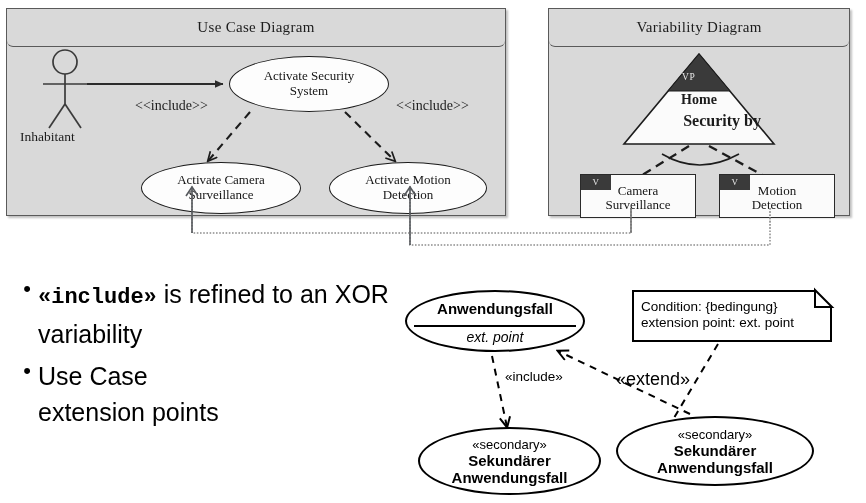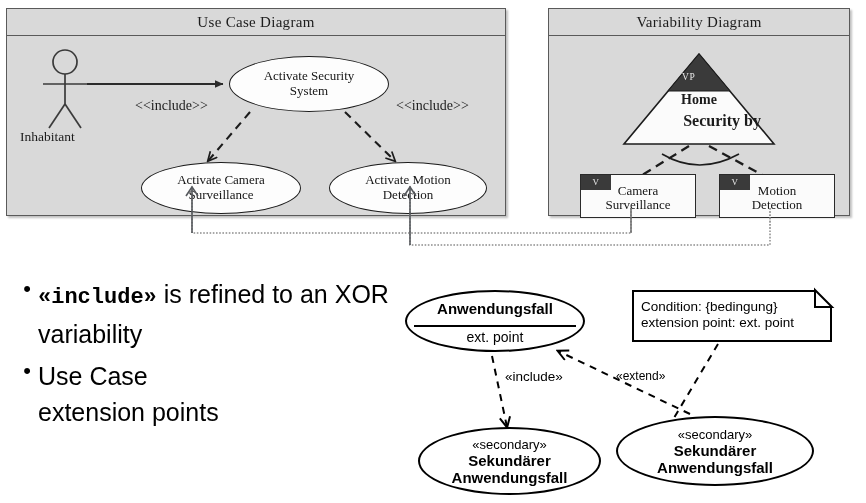--- a/index.html
+++ b/index.html
@@ -3,25 +3,25 @@
 <meta charset="utf-8">
 <style>
   html,body{margin:0;padding:0;background:#ffffff;}
   body{width:866px;height:503px;position:relative;overflow:hidden;
        font-family:"Liberation Sans",sans-serif;}
   .root{position:absolute;left:0;top:0;width:866px;height:503px;}
 
   
   .panel{position:absolute;background:#d9d9d9;border:1.5px solid #5a5a5a;
          box-sizing:border-box;box-shadow:2px 2px 2px rgba(0,0,0,.25);}
-  .panel-title{position:absolute;left:0;top:0;right:0;height:27px;
+  .panel-title{position:absolute;left:0;top:0;right:0;height:38px;
          border-bottom:1.5px solid #5a5a5a;box-sizing:border-box;
          display:flex;align-items:center;justify-content:center;
          font-family:"Liberation Serif",serif;font-size:15px;color:#1c1c1c;
-         letter-spacing:.3px;}
+         letter-spacing:.3px;border-radius:6px;}
   .panel-body{position:absolute;left:0;top:27px;right:0;bottom:0;}
   .lbl{position:absolute;font-family:"Liberation Serif",serif;color:#1c1c1c;
        white-space:nowrap;}
 
   
   .uc{position:absolute;border:1.6px solid #1c1c1c;border-radius:50%;
       background:#fdfdfd;display:flex;align-items:center;justify-content:center;
       text-align:center;font-family:"Liberation Serif",serif;font-size:13px;
       color:#151515;line-height:1.12;box-sizing:border-box;}
 
@@ -183,21 +183,21 @@
 
   <div style="position:absolute;left:400px;top:282px;width:466px;height:221px;">
 
     <div class="uc2" style="left:5px;top:8px;width:180px;height:62px;">
       <div class="t1" style="margin-top:8px;">Anwendungsfall</div>
     </div>
     <svg width="466" height="221">
       <line x1="14" y1="44" x2="176" y2="44" stroke="#000" stroke-width="2"></line>
     </svg>
     <div class="t2" style="position:absolute;left:5px;top:47px;width:180px;text-align:center;font-size:14px;
-                font-family:'Liberation Sans',sans-serif;color:#000;">ext. point</div>
+                font-family:'Liberation Sans',sans-serif;color:#000;font-style:italic;">ext. point</div>
 
     <div class="note" style="left:232px;top:8px;width:200px;height:52px;">
       <div>Condition: {bedingung}</div>
       <div>extension point: ext. point</div>
     </div>
     <svg width="466" height="221">
       <path d="M415,8 L432,25 L415,25 z" fill="#fff" stroke="#000" stroke-width="2"></path>
     </svg>
 
     <svg width="466" height="221">
@@ -211,21 +211,21 @@
       </defs>
 
       <line x1="92" y1="74" x2="107" y2="145" stroke="#000" stroke-width="2" stroke-dasharray="7,6" marker-end="url(#openArrow2)"></line>
 
       <line x1="290" y1="132" x2="158" y2="69" stroke="#000" stroke-width="2" stroke-dasharray="7,6" marker-end="url(#openArrow3)"></line>
 
       <line x1="318" y1="62" x2="268" y2="146" stroke="#000" stroke-width="2" stroke-dasharray="7,6"></line>
     </svg>
 
     <div class="stereo" style="position:absolute;left:105px;top:87px;font-size:13.5px;color:#000;">«include»</div>
-    <div class="stereo" style="position:absolute;left:216px;top:87px;font-size:12px;color:#000;">«extend»</div>
+    <div class="stereo" style="position:absolute;left:216px;top:87px;font-size:18px;color:#000;">«extend»</div>
 
     <div class="uc2" style="left:18px;top:145px;width:183px;height:68px;display:flex;align-items:center;justify-content:center;">
       <div>
         <div class="stereo">«secondary»</div>
         <div class="t1">Sekundärer</div>
         <div class="t1">Anwendungsfall</div>
       </div>
     </div>
 
     <div class="uc2" style="left:216px;top:134px;width:198px;height:70px;display:flex;align-items:center;justify-content:center;">

